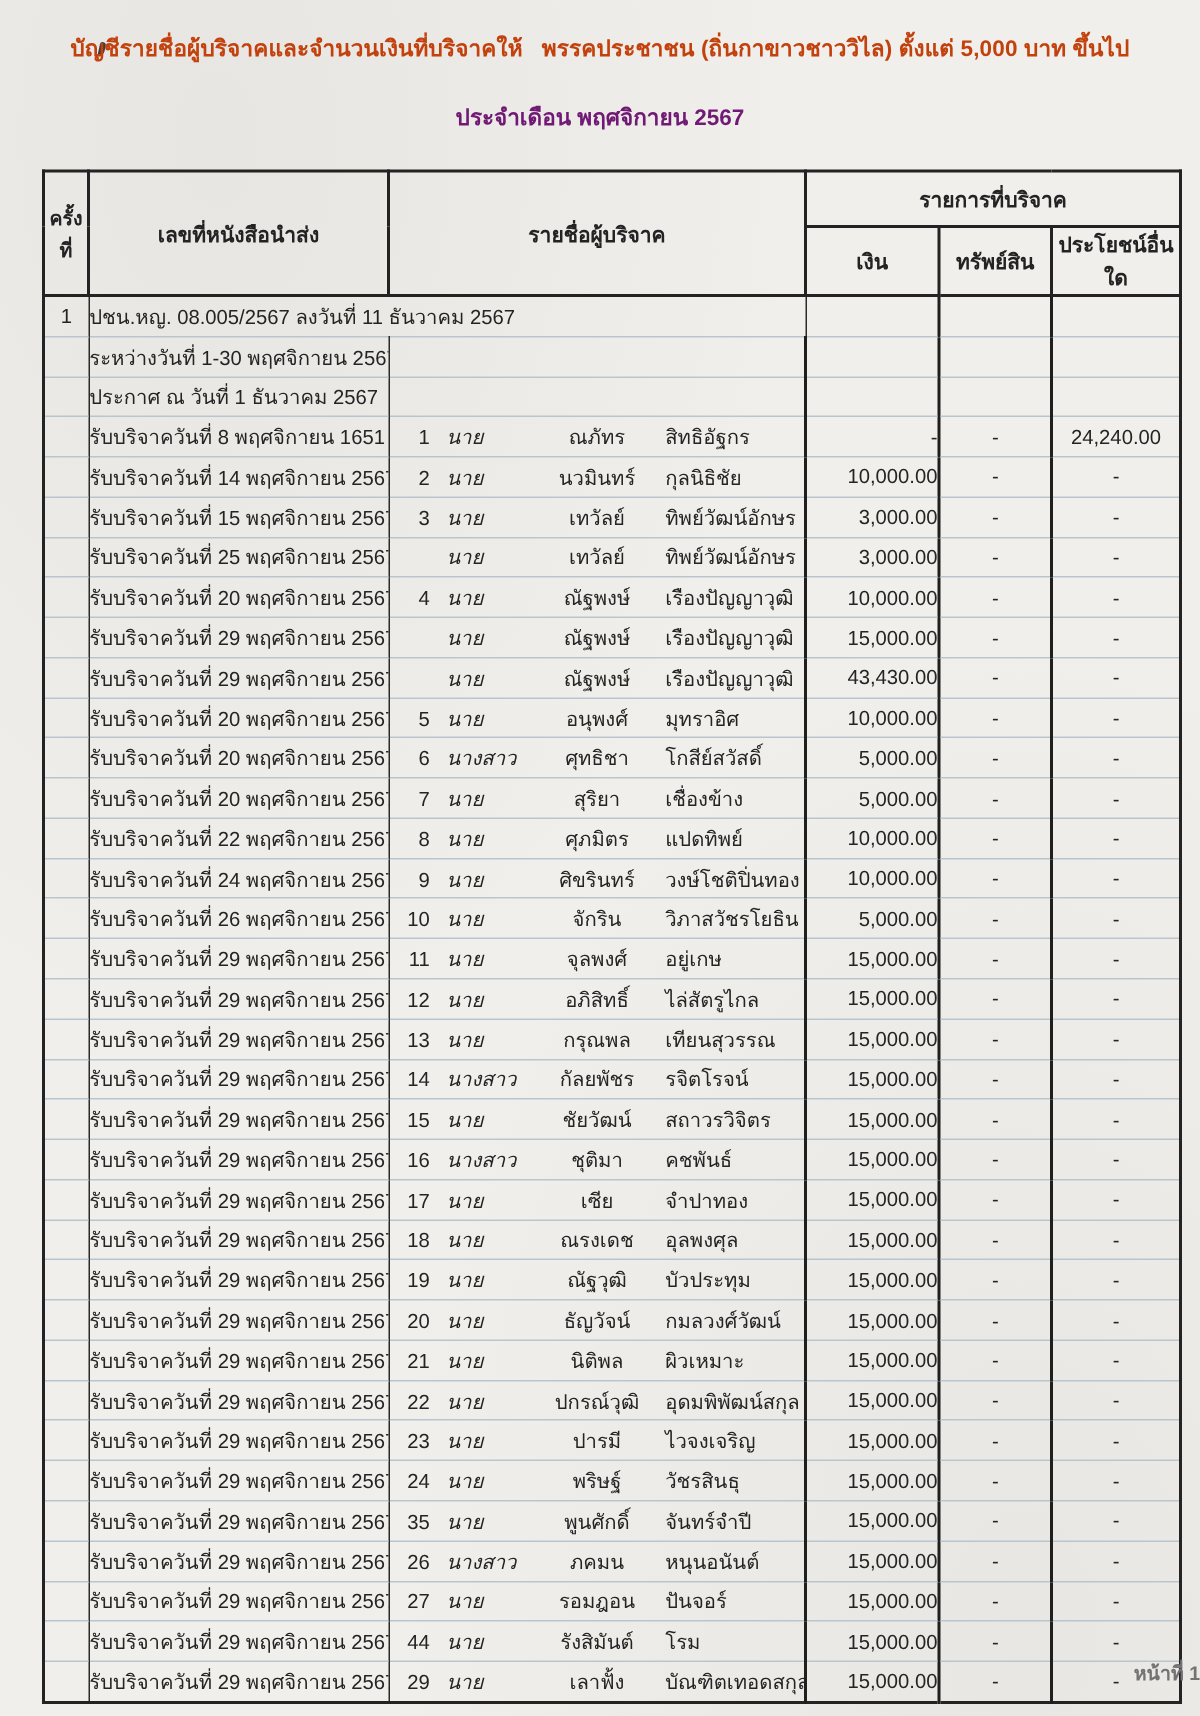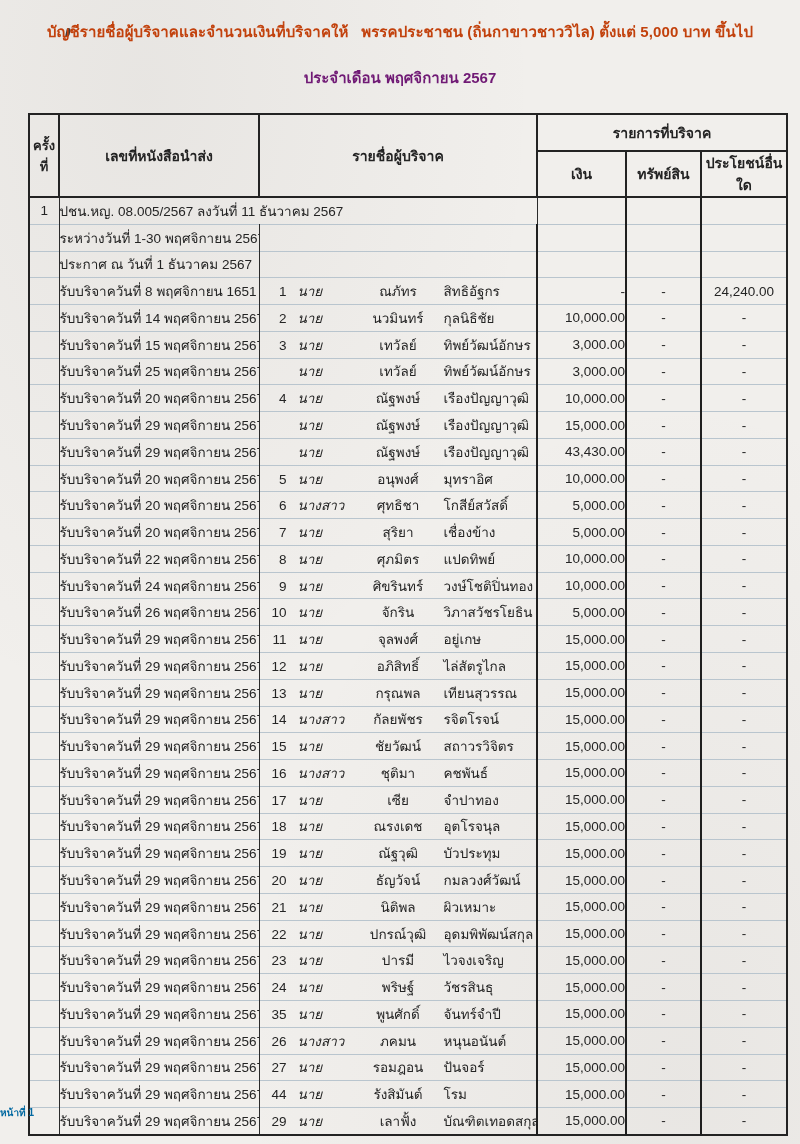--- a/index.html
+++ b/index.html
@@ -53,21 +53,21 @@
   td.c-donor{border-right:2.6px solid #1f1f1f;}
   td.c-money{border-right:2.6px solid #1f1f1f;text-align:right;padding-right:10px;}
   td.c-asset{border-right:2.6px solid #1f1f1f;text-align:center;}
   td.c-other{text-align:center;padding-right:13px;}
   .d-num{display:inline-block;width:27px;text-align:right;}
   .d-title{display:inline-block;width:55px;margin-left:11px;font-style:italic;}
   .d-first{display:inline-block;width:91px;text-align:center;}
   .d-last{display:inline-block;}
   .footer{
     position:absolute;top:1105px;left:0;width:100%;
-    text-align:left;font-size:10px;font-weight:bold;color:#0369a1;
+    text-align:right;font-size:13px;font-weight:bold;color:#737373;
   }
 </style>
 </head>
 <body>
 
 <div class="paper-noise"></div>
 <div class="artifact-mark"></div>
 
 <div class="title">บัญชีรายชื่อผู้บริจาคและจำนวนเงินที่บริจาคให้   พรรคประชาชน (ถิ่นกาขาวชาววิไล) ตั้งแต่ 5,000 บาท ขึ้นไป</div>
 <div class="subtitle">ประจำเดือน พฤศจิกายน 2567</div>
@@ -274,21 +274,21 @@
         <td class="c-no"></td>
         <td class="c-doc">รับบริจาควันที่ 29 พฤศจิกายน 2567</td>
         <td class="c-donor"><span class="d-num">17</span><span class="d-title">นาย</span><span class="d-first">เซีย</span><span class="d-last">จำปาทอง</span></td>
         <td class="c-money">15,000.00</td>
         <td class="c-asset">-</td>
         <td class="c-other">-</td>
       </tr>
       <tr>
         <td class="c-no"></td>
         <td class="c-doc">รับบริจาควันที่ 29 พฤศจิกายน 2567</td>
-        <td class="c-donor"><span class="d-num">18</span><span class="d-title">นาย</span><span class="d-first">ณรงเดช</span><span class="d-last">อุตโรจนุล</span></td>
+        <td class="c-donor"><span class="d-num">18</span><span class="d-title">นาย</span><span class="d-first">ณรงเดช</span><span class="d-last">อุลพงศุล</span></td>
         <td class="c-money">15,000.00</td>
         <td class="c-asset">-</td>
         <td class="c-other">-</td>
       </tr>
       <tr>
         <td class="c-no"></td>
         <td class="c-doc">รับบริจาควันที่ 29 พฤศจิกายน 2567</td>
         <td class="c-donor"><span class="d-num">19</span><span class="d-title">นาย</span><span class="d-first">ณัฐวุฒิ</span><span class="d-last">บัวประทุม</span></td>
         <td class="c-money">15,000.00</td>
         <td class="c-asset">-</td>

